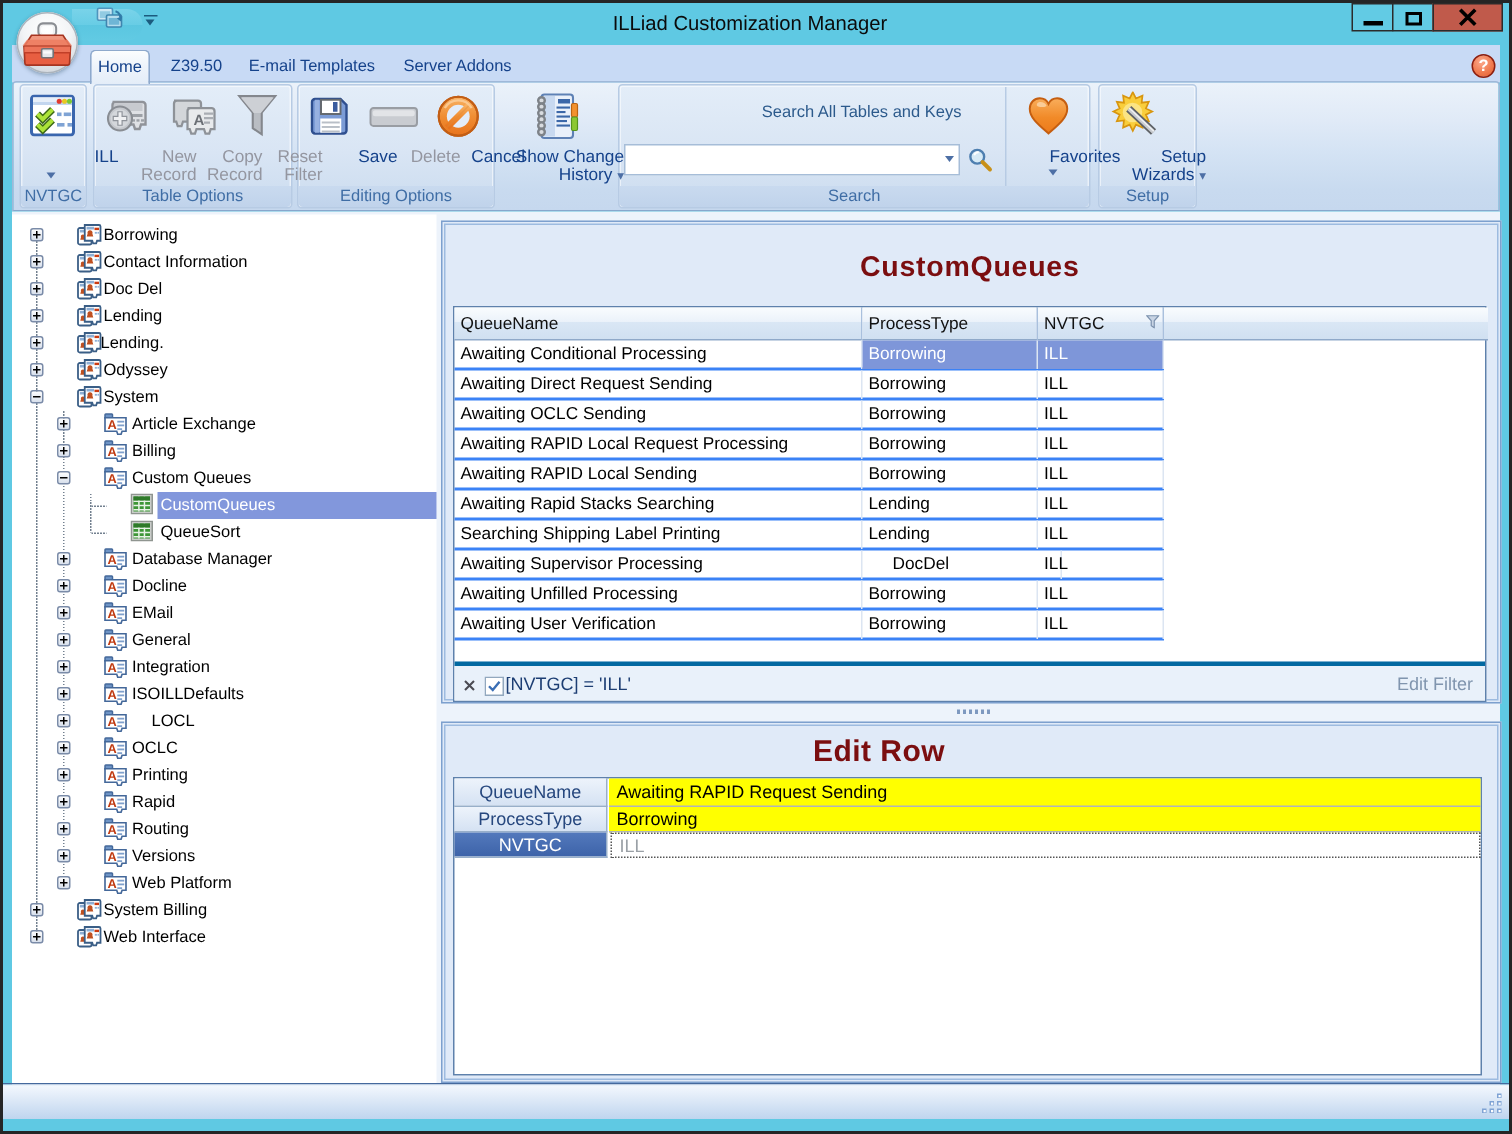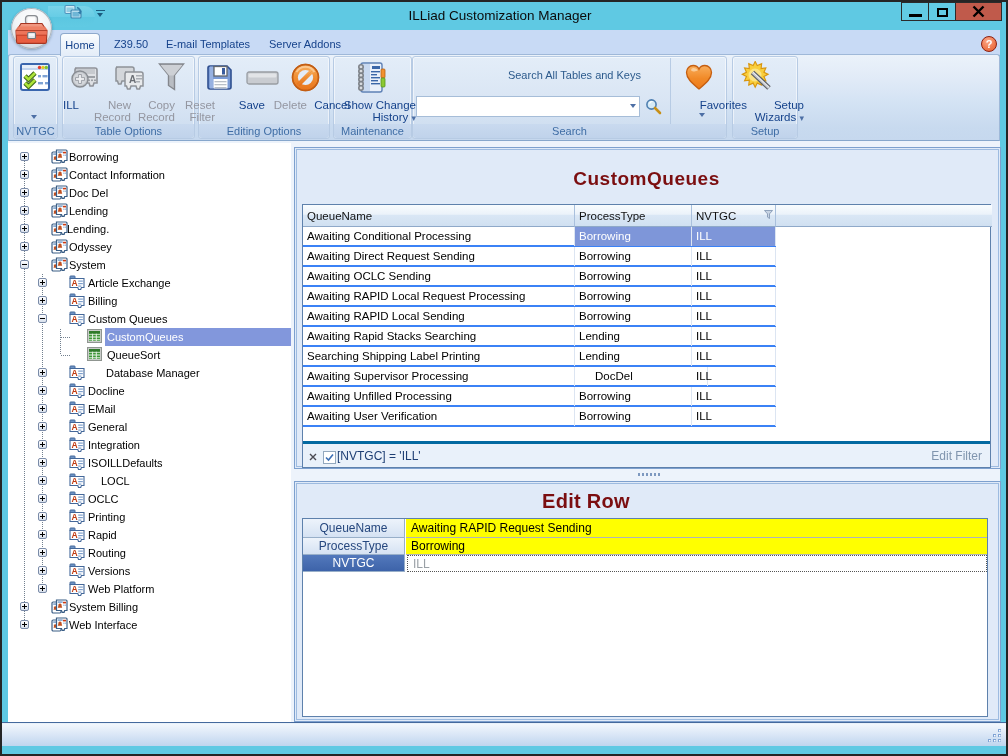--- a/index.html
+++ b/index.html
@@ -113,23 +113,20 @@
 
 <div id="ribbon" class="abs">
   <div class="abs grp" style="left:4px;width:45px">
       <div class="glabel">NVTGC</div>
     </div>
   <div class="abs grp" style="left:53px;width:133px">
       <div class="glabel">Table Options</div>
     </div>
   <div class="abs grp" style="left:189px;width:132px">
       <div class="glabel">Editing Options</div>
-    </div>
-  <div class="abs grp" style="left:324px;width:79px">
-      <div class="glabel">Maintenance</div>
     </div>
   <div class="abs grp" style="left:403px;width:315px">
       <div class="glabel">Search</div>
     </div>
   <div class="abs grp" style="left:723px;width:66px">
       <div class="glabel">Setup</div>
     </div>
 </div>
 
 <div class="abs btxt" style="left:-11px;top:99px">ILL</div>
@@ -427,21 +424,21 @@
     <div class="abs" style="left:79px;top:204px;width:16px;height:15px"><svg width="15" height="14" viewBox="0 0 15 14">
         <rect x="0.5" y="0.5" width="14" height="13" fill="#C9CCC9" stroke="#8F9590"></rect>
         <rect x="2" y="2" width="11" height="10" fill="#3D9636"></rect>
         <g stroke="#E8F2E6" stroke-width="1">
           <path d="M2 5.2 h11 M2 8 h11 M2 10.8 h11"></path>
           <path d="M5.6 2 v10 M9.3 2 v10"></path>
         </g>
         <rect x="2" y="2" width="11" height="2.6" fill="#2F7A2A"></rect>
       </svg></div>
     <div class="exp expp" style="left:30px;top:225px"></div>
-    <div class="trow" style="left:78px;top:221px;padding-left:20px">Database Manager</div>
+    <div class="trow" style="left:78px;top:221px;padding-left:2px">Database Manager</div>
     <div class="abs" style="left:61px;top:222px;width:16px;height:15px"><svg width="16" height="15" viewBox="0 0 16 15">
         <rect x="1" y="1" width="5" height="3" rx="0.5" fill="#6E94C6" stroke="#44689A" stroke-width="1"></rect>
         <path d="M1 3.5 h14 v9 l-2.6 0 -.7 2 -2.2 0 -.7-2 -7.8 0z" fill="#fff" stroke="#44689A" stroke-width="1.1"></path>
         <text x="2.6" y="11" font-size="8.5" font-weight="bold" fill="#C03A10" font-family="Liberation Sans">A</text>
         <g fill="#7FA0CC">
           <rect x="9.2" y="5.5" width="4.6" height="1.2"></rect>
           <rect x="9.2" y="8" width="4.6" height="1.2"></rect>
           <rect x="9.2" y="10.5" width="3.2" height="1.2"></rect>
         </g>
       </svg></div>

